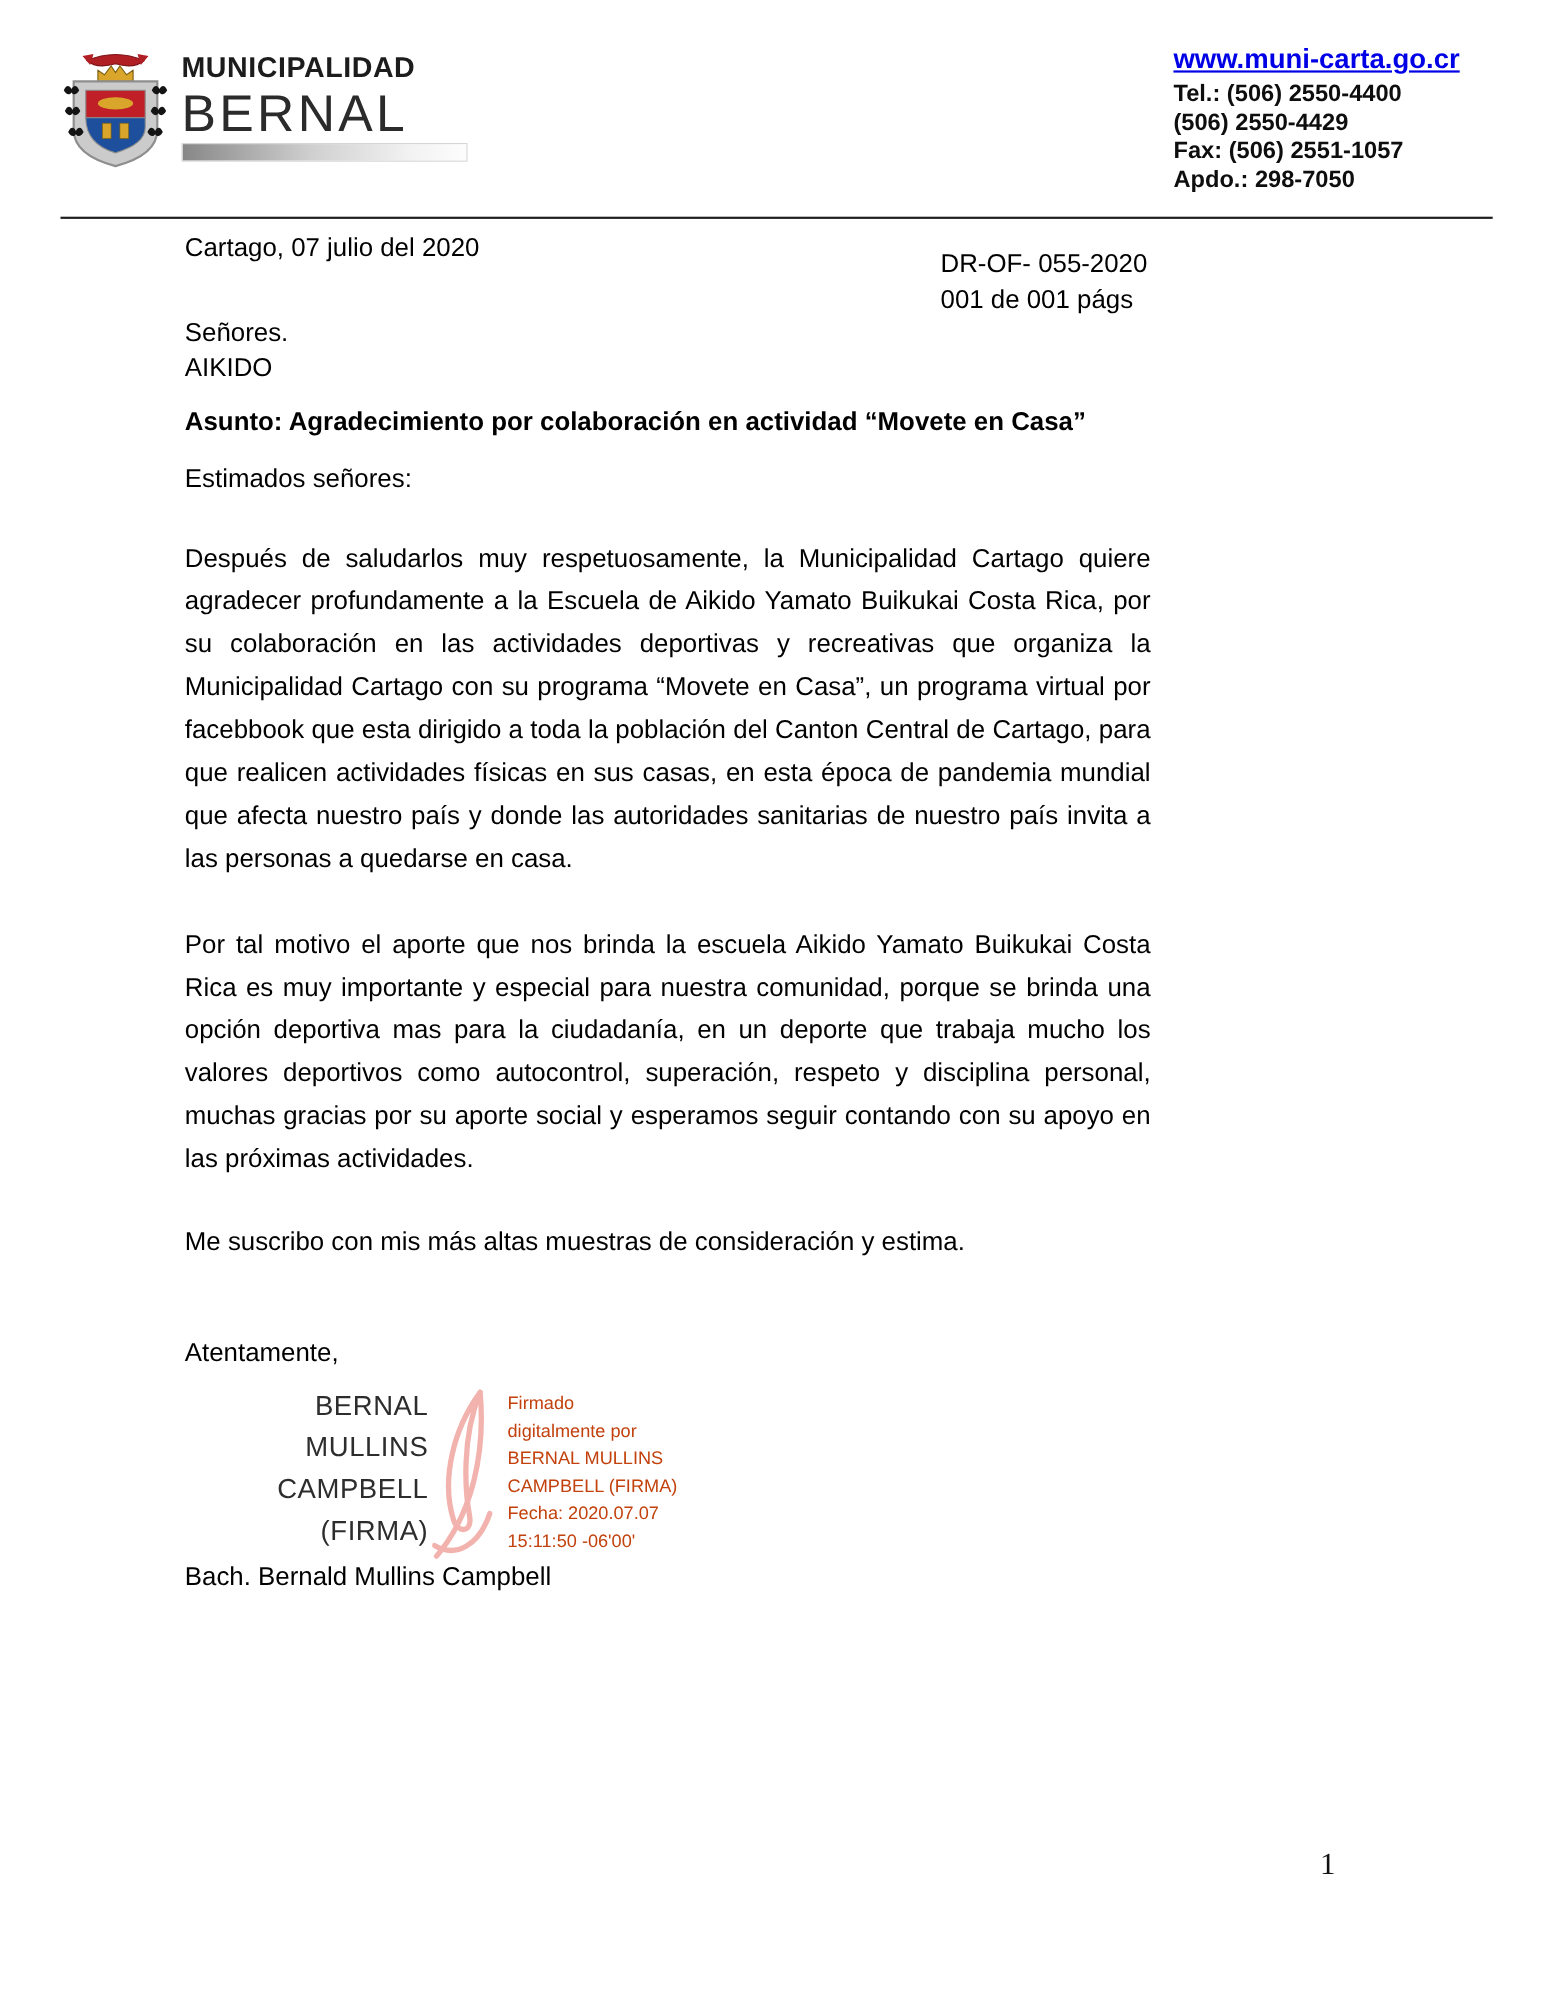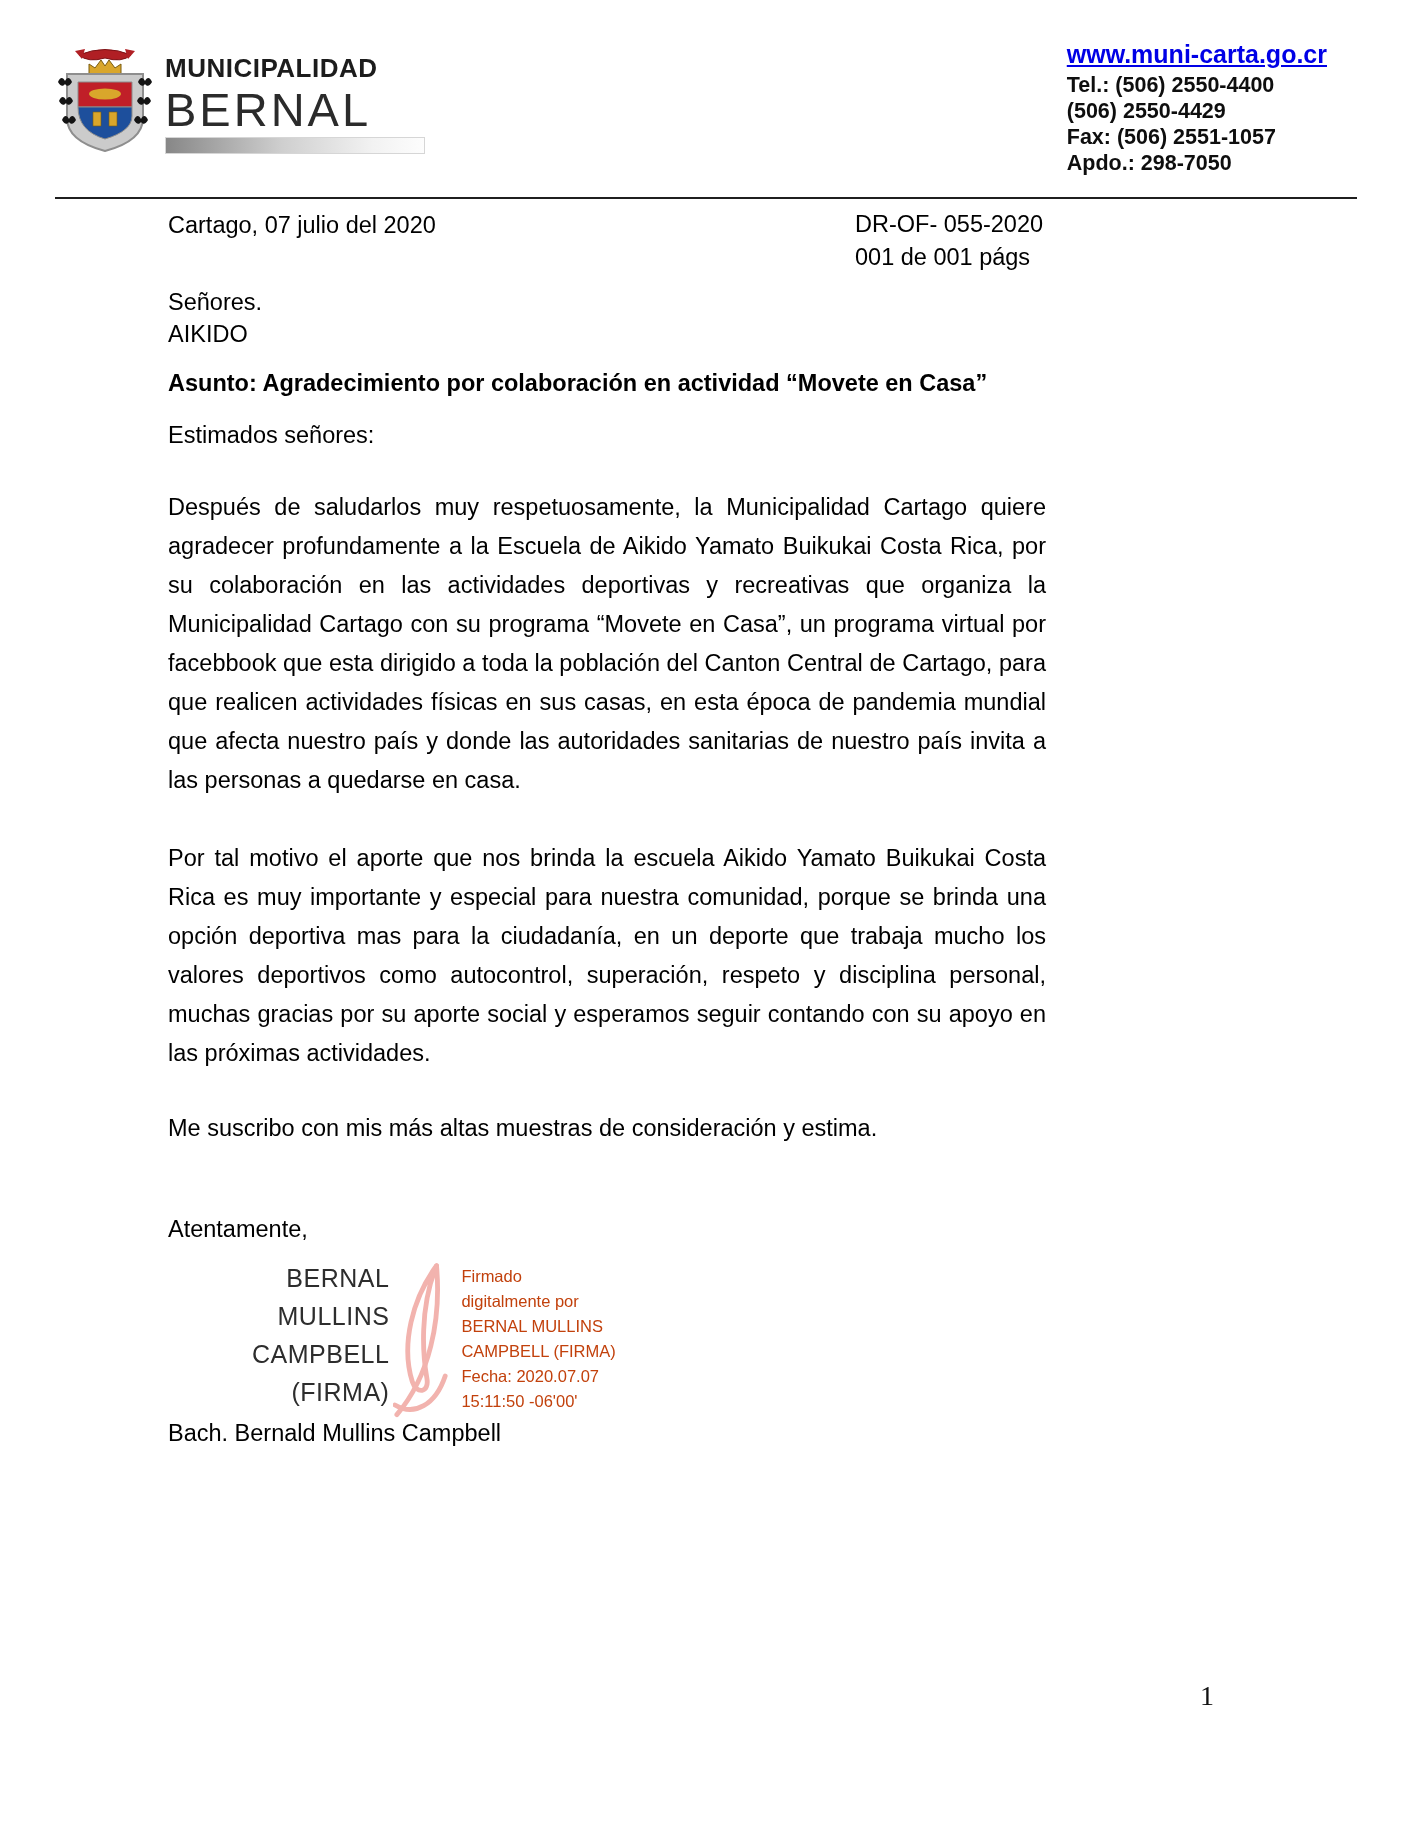--- a/index.html
+++ b/index.html
@@ -6,40 +6,40 @@
   .page {
     position: relative;
     width: 1414px;
     height: 1825px;
     background: #ffffff;
     font-family: "Liberation Sans", sans-serif;
     color: #000;
     overflow: hidden;
   }
   
-  .logo { position: absolute; left: 57px; top: 44px; display: flex; align-items: flex-end; }
+  .logo { position: absolute; left: 57px; top: 44px; display: flex; align-items: flex-start; }
   .coa-svg { width: 96px; height: 110px; flex: none; }
   .org-text { margin-left: 12px; padding-top: 2px; }
   .org-name { font-size: 26px; font-weight: bold; letter-spacing: 0.5px; color: #1c1c1c; }
   .org-city { font-size: 47px; font-weight: 400; letter-spacing: 3px; color: #2b2b2b; line-height: 1.05; margin-top: 1px; }
   .org-bar {
     width: 258px; height: 15px; margin-top: 3px;
     background: linear-gradient(90deg, #878787 0%, #cfcfcf 45%, #f2f2f2 80%, #fdfdfd 100%);
     border: 1px solid #d6d6d6;
   }
   .contact { position: absolute; top: 40px; right: 87px; text-align: left; font-weight: bold; }
   .website { display: block; color: #0000e6; font-size: 25px; text-decoration: underline; margin-bottom: 3px; cursor: pointer; }
   .contact-line { font-size: 21.5px; line-height: 26px; color: #0e0e0e; }
   .rule { position: absolute; left: 55px; right: 57px; top: 197px; height: 2px; background: #1f1f1f; }
 
   
   .content { position: absolute; left: 168px; top: 206px; width: 878px; font-size: 23.5px; line-height: 39px; }
   .meta-row { position: relative; min-height: 72px; }
   .date { line-height: 39px; }
-  .ref-block { position: absolute; left: 687px; top: 2px; line-height: 33px; }
+  .ref-block { position: absolute; left: 687px; top: 17px; line-height: 33px; }
   .recipient { margin-top: 8px; line-height: 32px; }
   .subject { margin-top: 14px; font-weight: bold; }
   .greeting { margin-top: 13px; }
   .para { text-align: justify; margin: 33px 0 0 0; }
   .para + .para { margin-top: 39px; }
   .closing { margin-top: 36px; }
   .signoff { margin-top: 62px; }
 
   
   .sig-row { margin-top: 10px; margin-left: 84px; display: flex; align-items: flex-start; }

